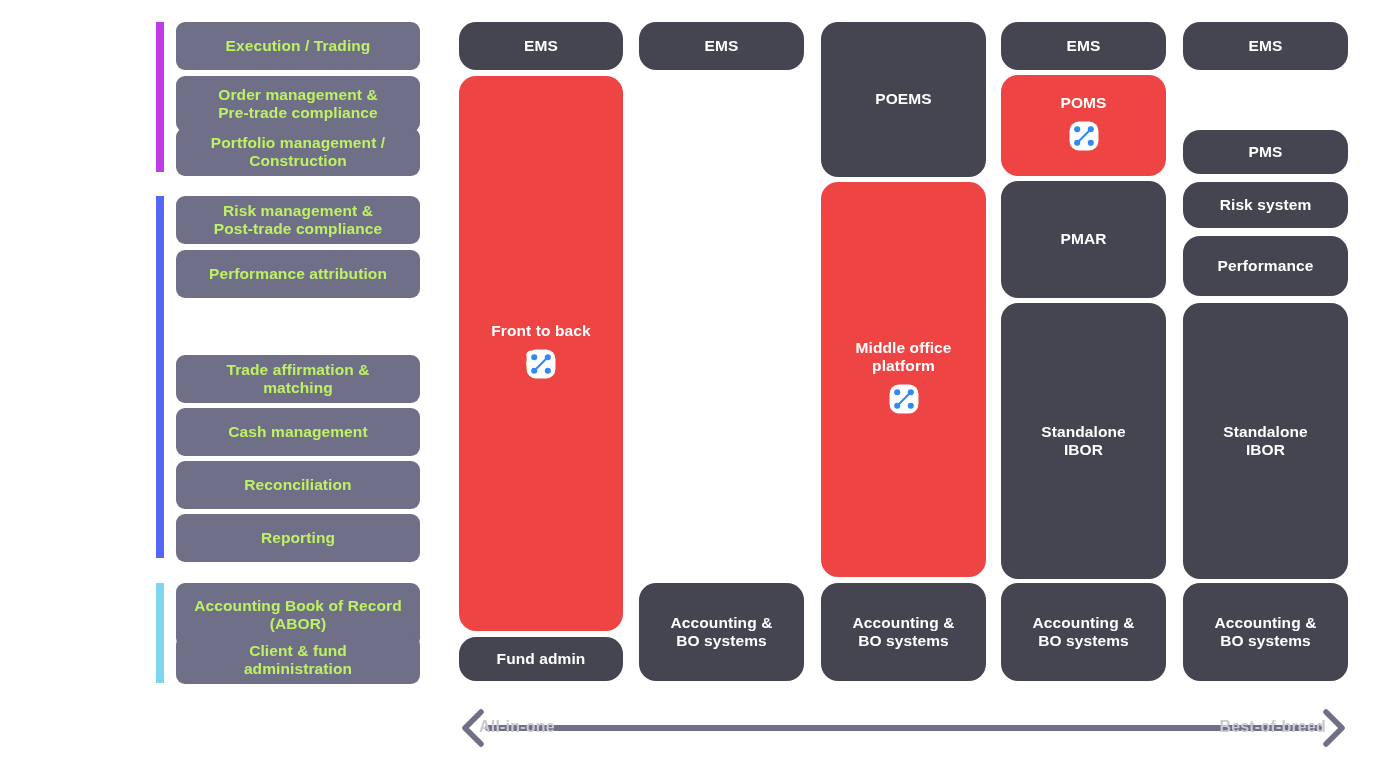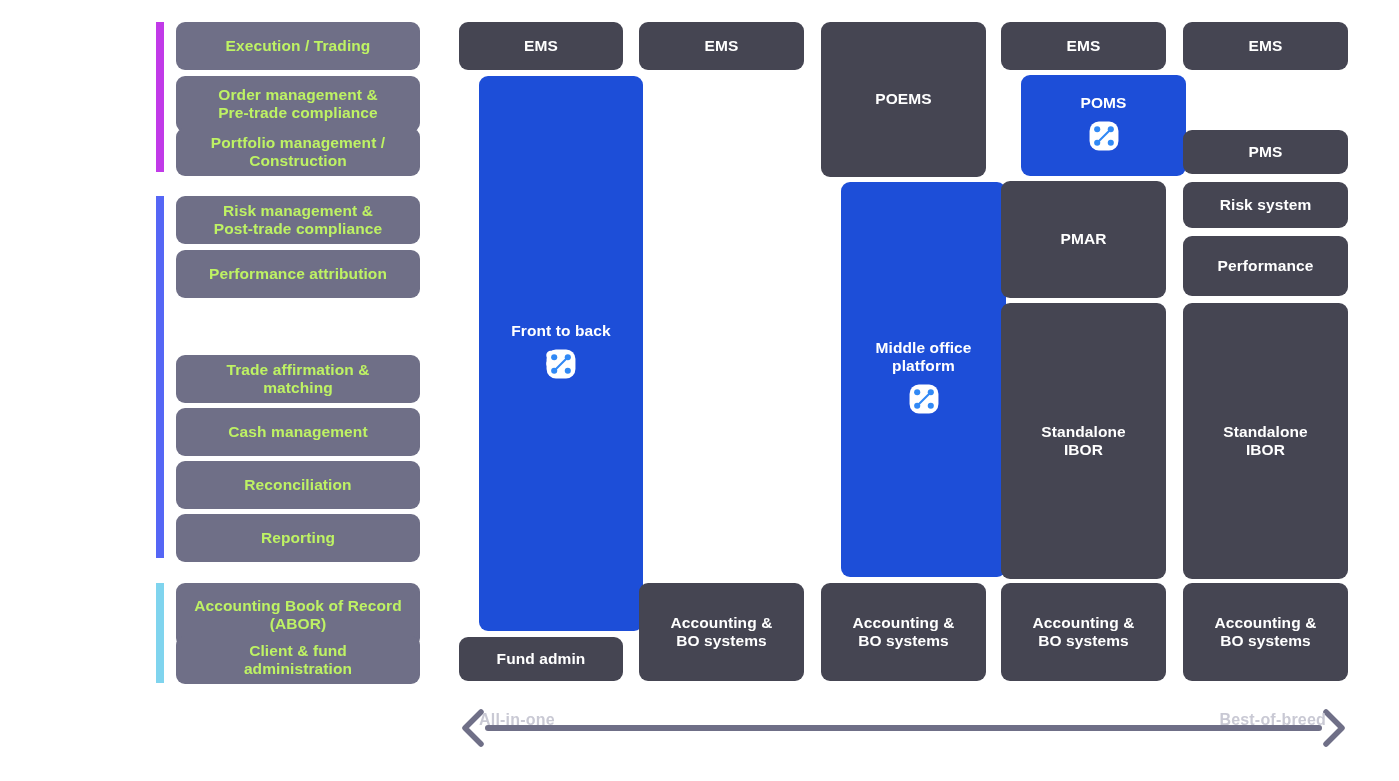--- a/index.html
+++ b/index.html
@@ -28,56 +28,56 @@
     font-weight:bold;
     line-height:1.18;
     letter-spacing:.1px;
     box-sizing:border-box;
     padding:2px 8px;
   }
 
   
   .card{
     position:absolute;
-    border-radius:9px;
+    border-radius:17px;
     color:#ffffff;
     display:flex;
     flex-direction:column;
     align-items:center;
     justify-content:center;
     text-align:center;
     font-size:15.5px;
     font-weight:bold;
     line-height:1.17;
     letter-spacing:.1px;
     box-sizing:border-box;
     padding:2px 6px;
   }
   .card.dark{background:#454552;}
-  .card.blue{background:#1d4ed8;margin-left:20px;}
+  .card.blue{background:#ef4444;}
   .card .lbl{display:block;}
 
   
   .card.inline{flex-direction:row;gap:14px;}
 
   
   .nodeicon{display:block;margin-top:7px;}
   .card.inline .nodeicon{margin-top:0;}
 
   
   .axis{position:absolute;left:459px;top:709px;width:889px;height:38px;}
   .axis-line{
     position:absolute;left:26px;top:16px;width:837px;height:6px;
     background:#6f6f87;border-radius:3px;
   }
   .axis-arrow{position:absolute;top:0;width:30px;height:38px;}
   .axis-arrow.left{left:0;}
   .axis-arrow.right{right:0;}
   .axis-lbl{
-    position:absolute;top:2px;
+    position:absolute;top:9px;
     font-size:16px;font-weight:bold;color:#c9c9d4;
     letter-spacing:.2px;white-space:nowrap;
   }
   .axis-lbl.left{left:20px;}
   .axis-lbl.right{right:22px;}
 </style>
 </head>
 <body>
 
 <div class="stage">

